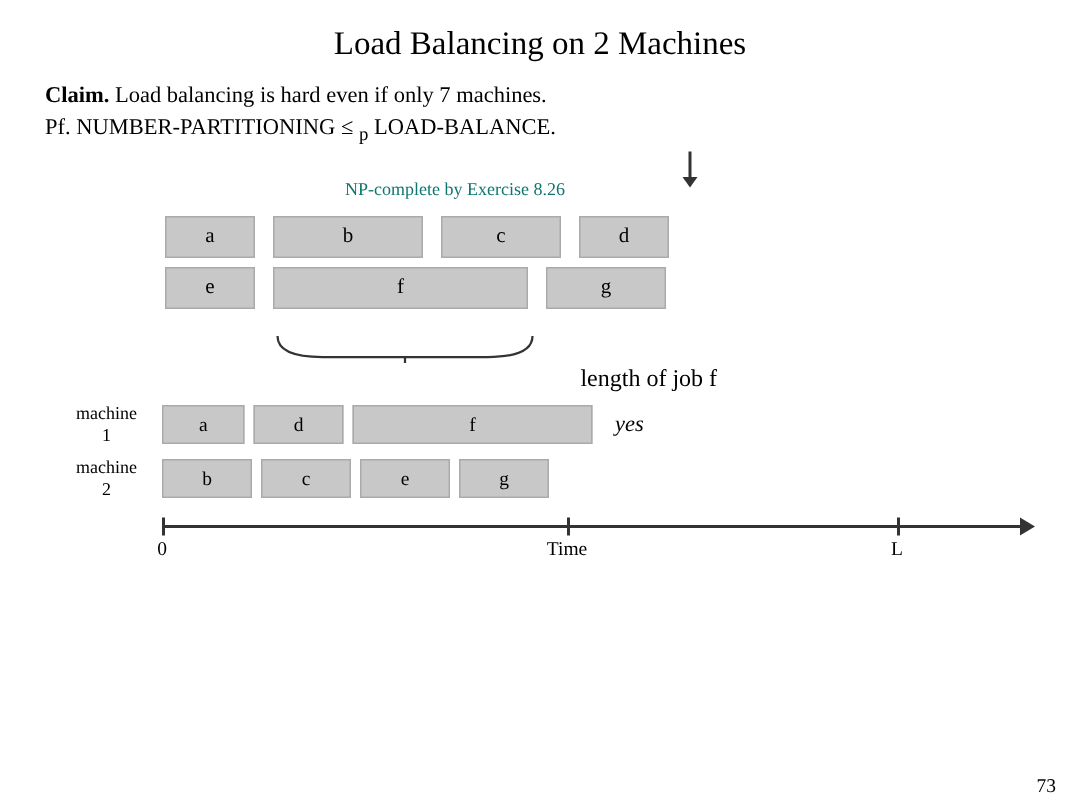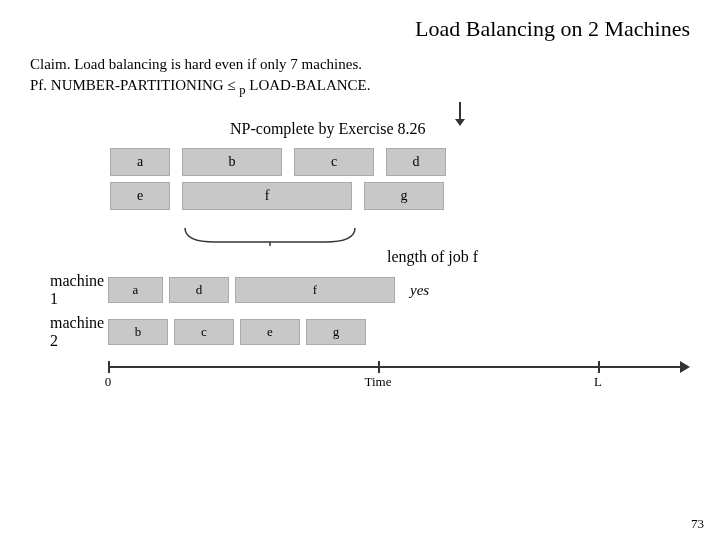--- a/index.html
+++ b/index.html
@@ -13,34 +13,34 @@
     }
 
     .page {
       width: 720px;
       height: 540px;
       padding: 10px 30px;
       position: relative;
     }
 
     .title {
-      text-align: right;
+      text-align: center;
       font-size: 22px;
       font-weight: normal;
       margin-bottom: 14px;
       padding-top: 6px;
     }
 
     .claim-text {
       font-size: 15px;
       margin-bottom: 4px;
     }
 
     .claim-text b {
-      font-weight: normal;
+      font-weight: bold;
     }
 
     .pf-text {
       font-size: 15px;
       margin-bottom: 2px;
     }
 
     .pf-text b { font-weight: normal; }
 
     .np-section {
@@ -62,22 +62,22 @@
       content: '';
       position: absolute;
       bottom: -6px;
       left: -4px;
       border-left: 5px solid transparent;
       border-right: 5px solid transparent;
       border-top: 7px solid #333;
     }
 
     .np-label {
-      font-size: 16px;
-      color: #000000;
+      font-size: 12px;
+      color: #0f766e;
     }
 
     
     .jobs-section {
       display: flex;
       flex-direction: column;
       align-items: flex-start;
       margin-left: 80px;
       margin-bottom: 8px;
     }
@@ -116,24 +116,24 @@
     }
 
     .machine-row {
       display: flex;
       flex-direction: row;
       align-items: center;
       margin-bottom: 6px;
     }
 
     .machine-label {
-      font-size: 16px;
+      font-size: 12px;
       width: 58px;
-      text-align: left;
-      padding-right: 1px;
+      text-align: center;
+      padding-right: 16px;
     }
 
     .machine-box {
       background: #c8c8c8;
       border: 1px solid #aaa;
       display: flex;
       align-items: center;
       justify-content: center;
       font-size: 13px;
       height: 26px;

